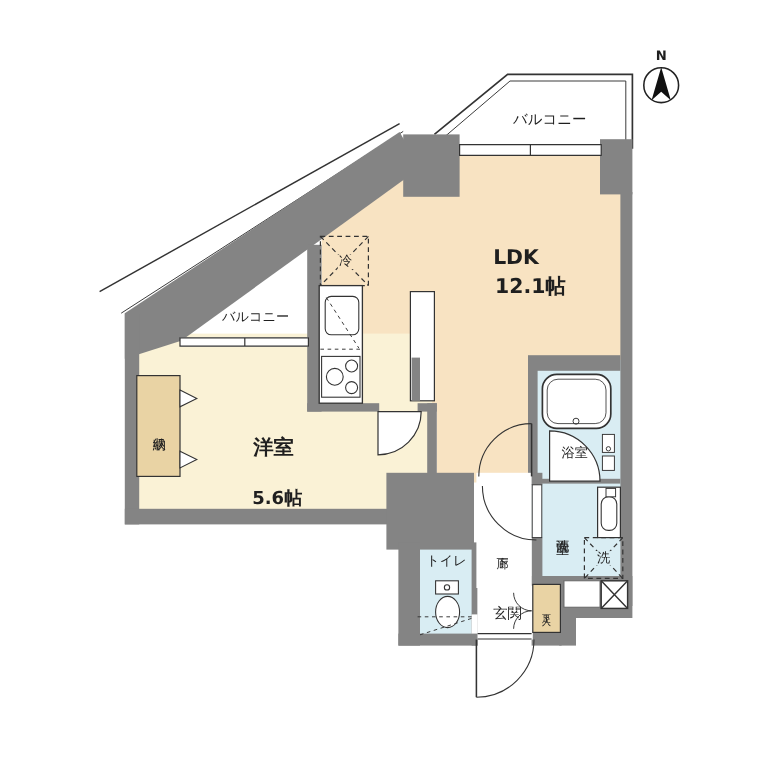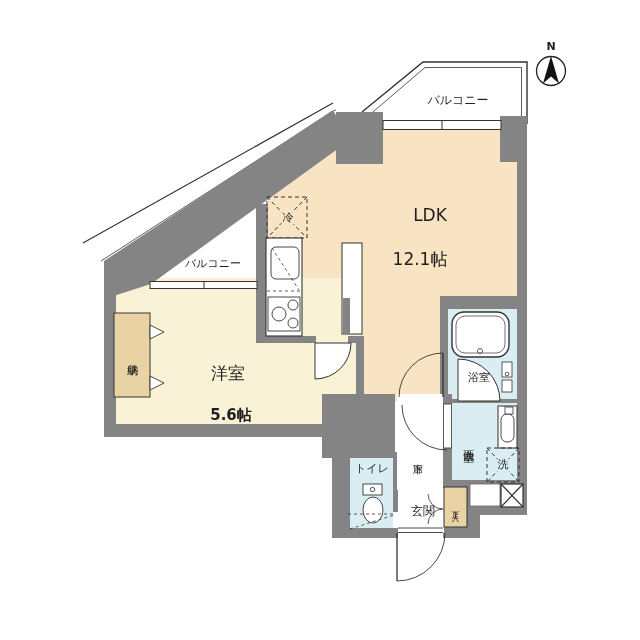--- a/index.html
+++ b/index.html
@@ -7,21 +7,21 @@
     --wet:#D9EDF3; --line:#2a2a2a;
   }
   html,body{margin:0;padding:0;background:#fff;}
   #plan{position:relative;width:640px;height:640px;background:#fff;overflow:hidden;
         font-family:"DejaVu Sans","Liberation Sans",sans-serif;}
   #plan svg{position:absolute;left:0;top:0;}
   .wall{fill:var(--wall);}
   .lbl{position:absolute;transform:translate(-50%,-50%);color:#1f1f1f;
        white-space:nowrap;line-height:1.05;text-align:center;z-index:5;}
   .v{writing-mode:vertical-rl;text-orientation:upright;letter-spacing:1px;}
-  .f16{font-size:17px;font-weight:400;}
+  .f16{font-size:17px;font-weight:700;}
   .f15{font-size:15px;font-weight:600;}
   .f12{font-size:12px;font-weight:500;}
   .f11{font-size:11px;font-weight:500;}
   .f10{font-size:10px;font-weight:500;}
   .f7{font-size:7.5px;font-weight:500;}
   .bgldk{background:var(--ldk);padding:0 1px;}
   .bgwet{background:var(--wet);padding:0 1px;}
 </style>
 </head>
 <body>
@@ -166,21 +166,21 @@
     <g>
       <circle cx="551" cy="71" r="14.5" fill="#fff" stroke="#222" stroke-width="1.3"></circle>
       <path d="M551,56 L543,83.5 L551,76.5 L559,83.5 Z" fill="#111"></path>
     </g>
   </svg>
 
   <div class="lbl f12" style="left:458px;top:100px;">バルコニー</div>
   <div class="lbl f11" style="left:213px;top:264px;">バルコニー</div>
 
   <div class="lbl f16" style="left:430px;top:216px;">LDK</div>
-  <div class="lbl f16" style="left:420px;top:240px;margin-top:20px;">12.1帖</div>
+  <div class="lbl f16" style="left:442px;top:240px;">12.1帖</div>
 
   <div class="lbl f16" style="left:228px;top:374px;">洋室</div>
   <div class="lbl f15" style="left:231px;top:384px;margin-top:32px;">5.6帖</div>
 
   <div class="lbl f11 v" style="left:132px;top:356px;">収納</div>
   <div class="lbl f11 bgldk" style="left:288px;top:218px;">冷</div>
 
   <div class="lbl f11" style="left:479px;top:378px;">浴室</div>
   <div class="lbl f11 v" style="left:468px;top:442px;">洗面室</div>
   <div class="lbl f11 bgwet" style="left:503px;top:465px;">洗</div>

